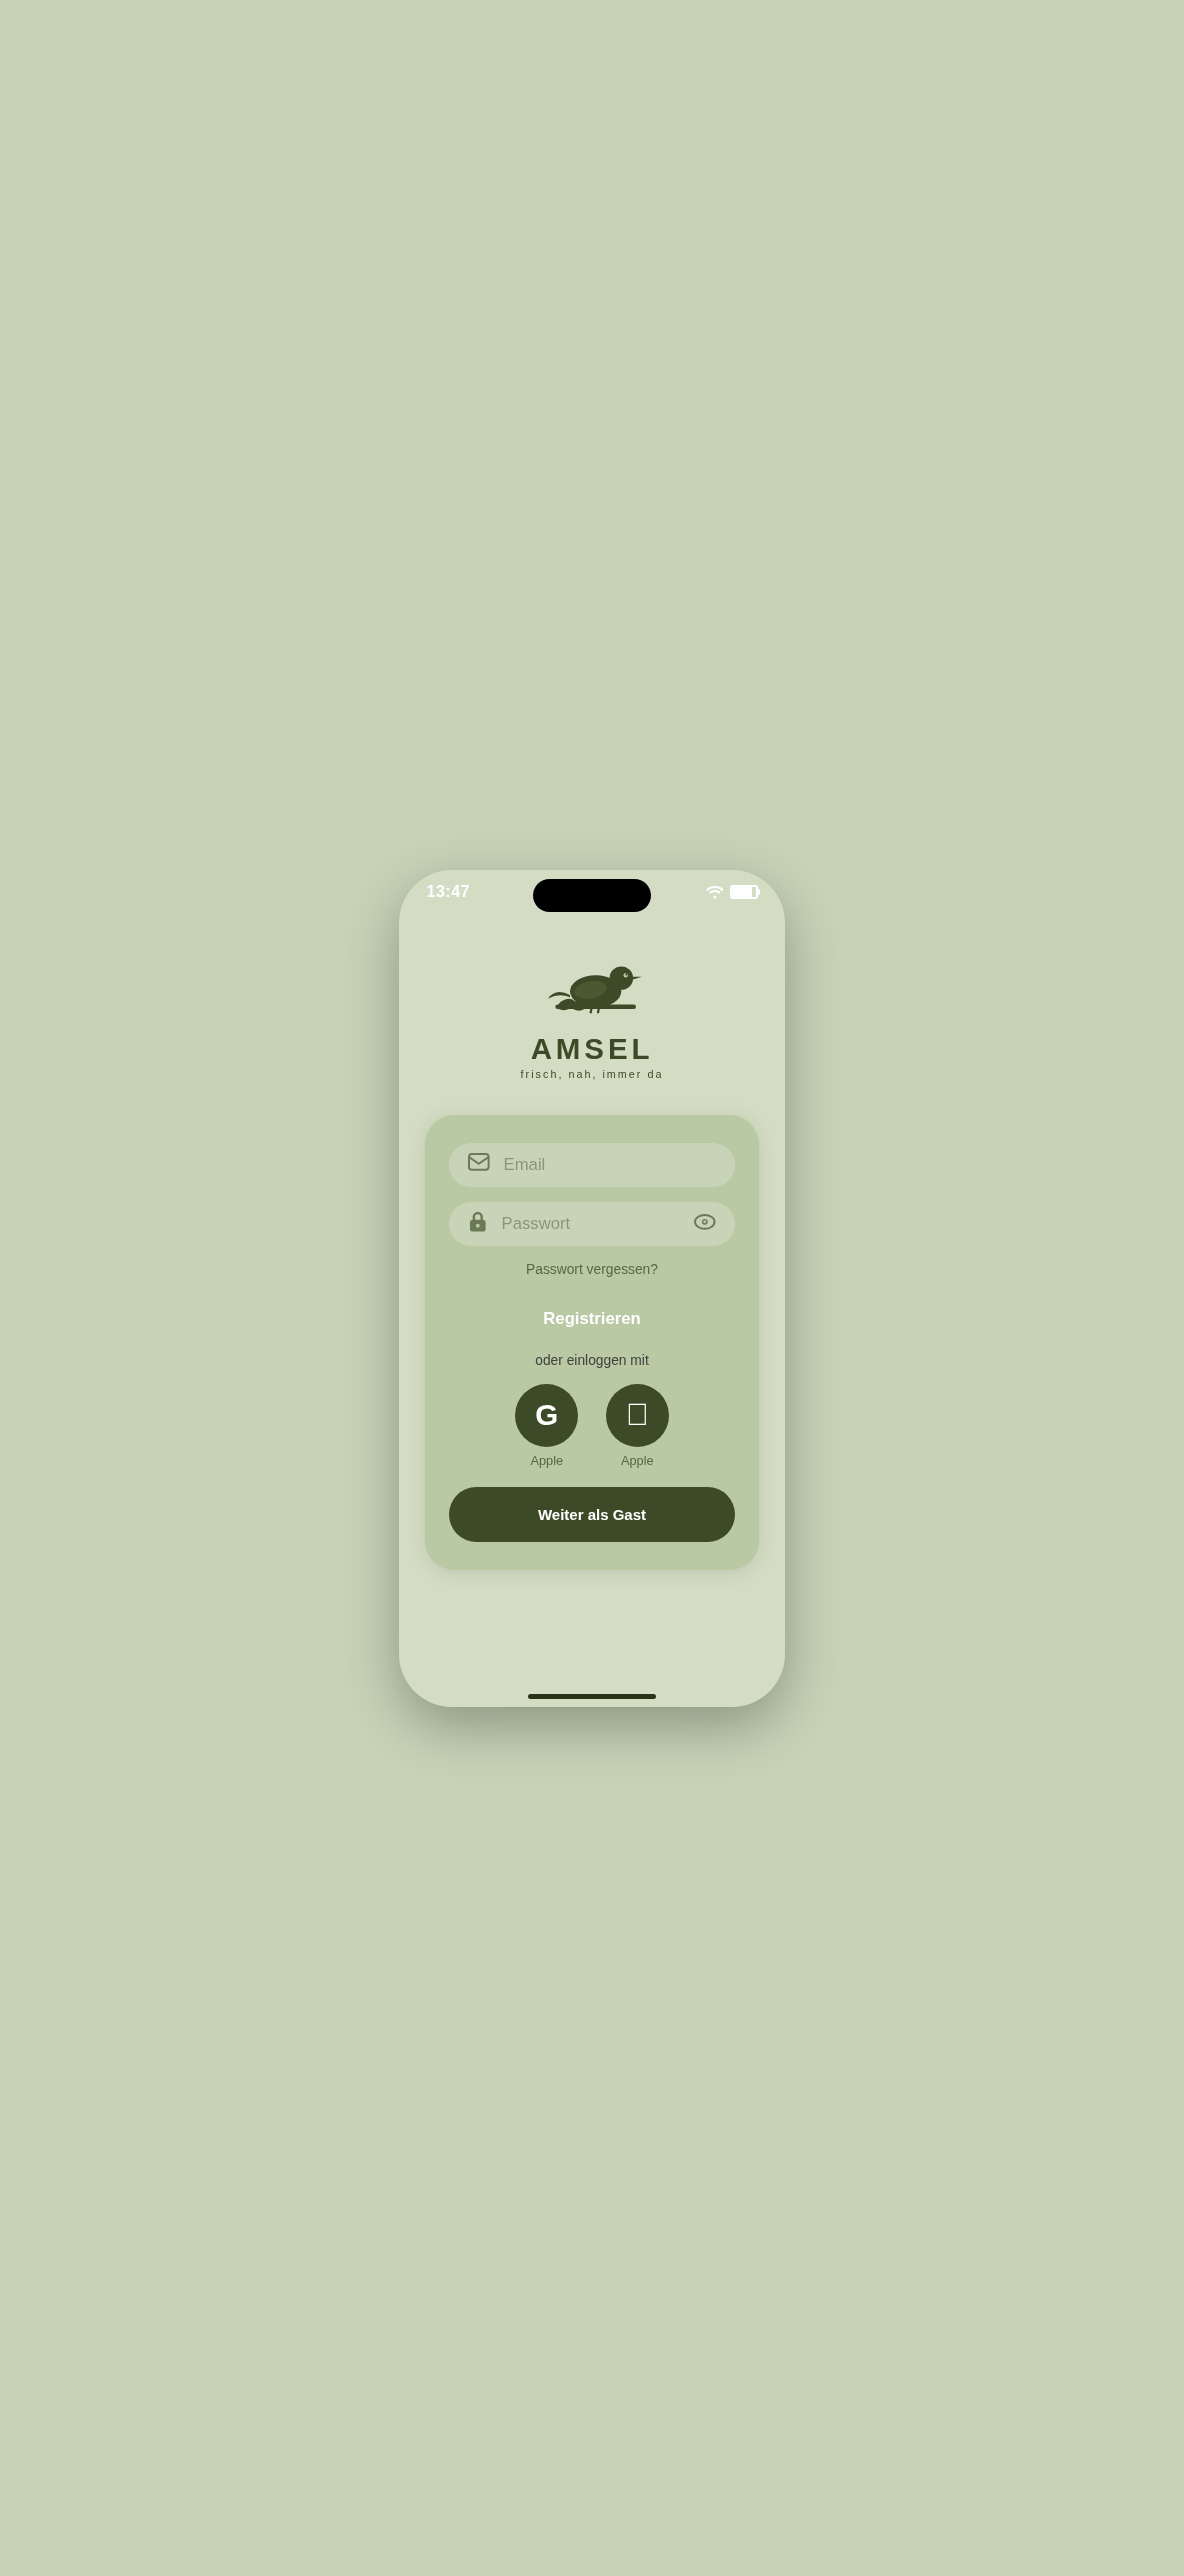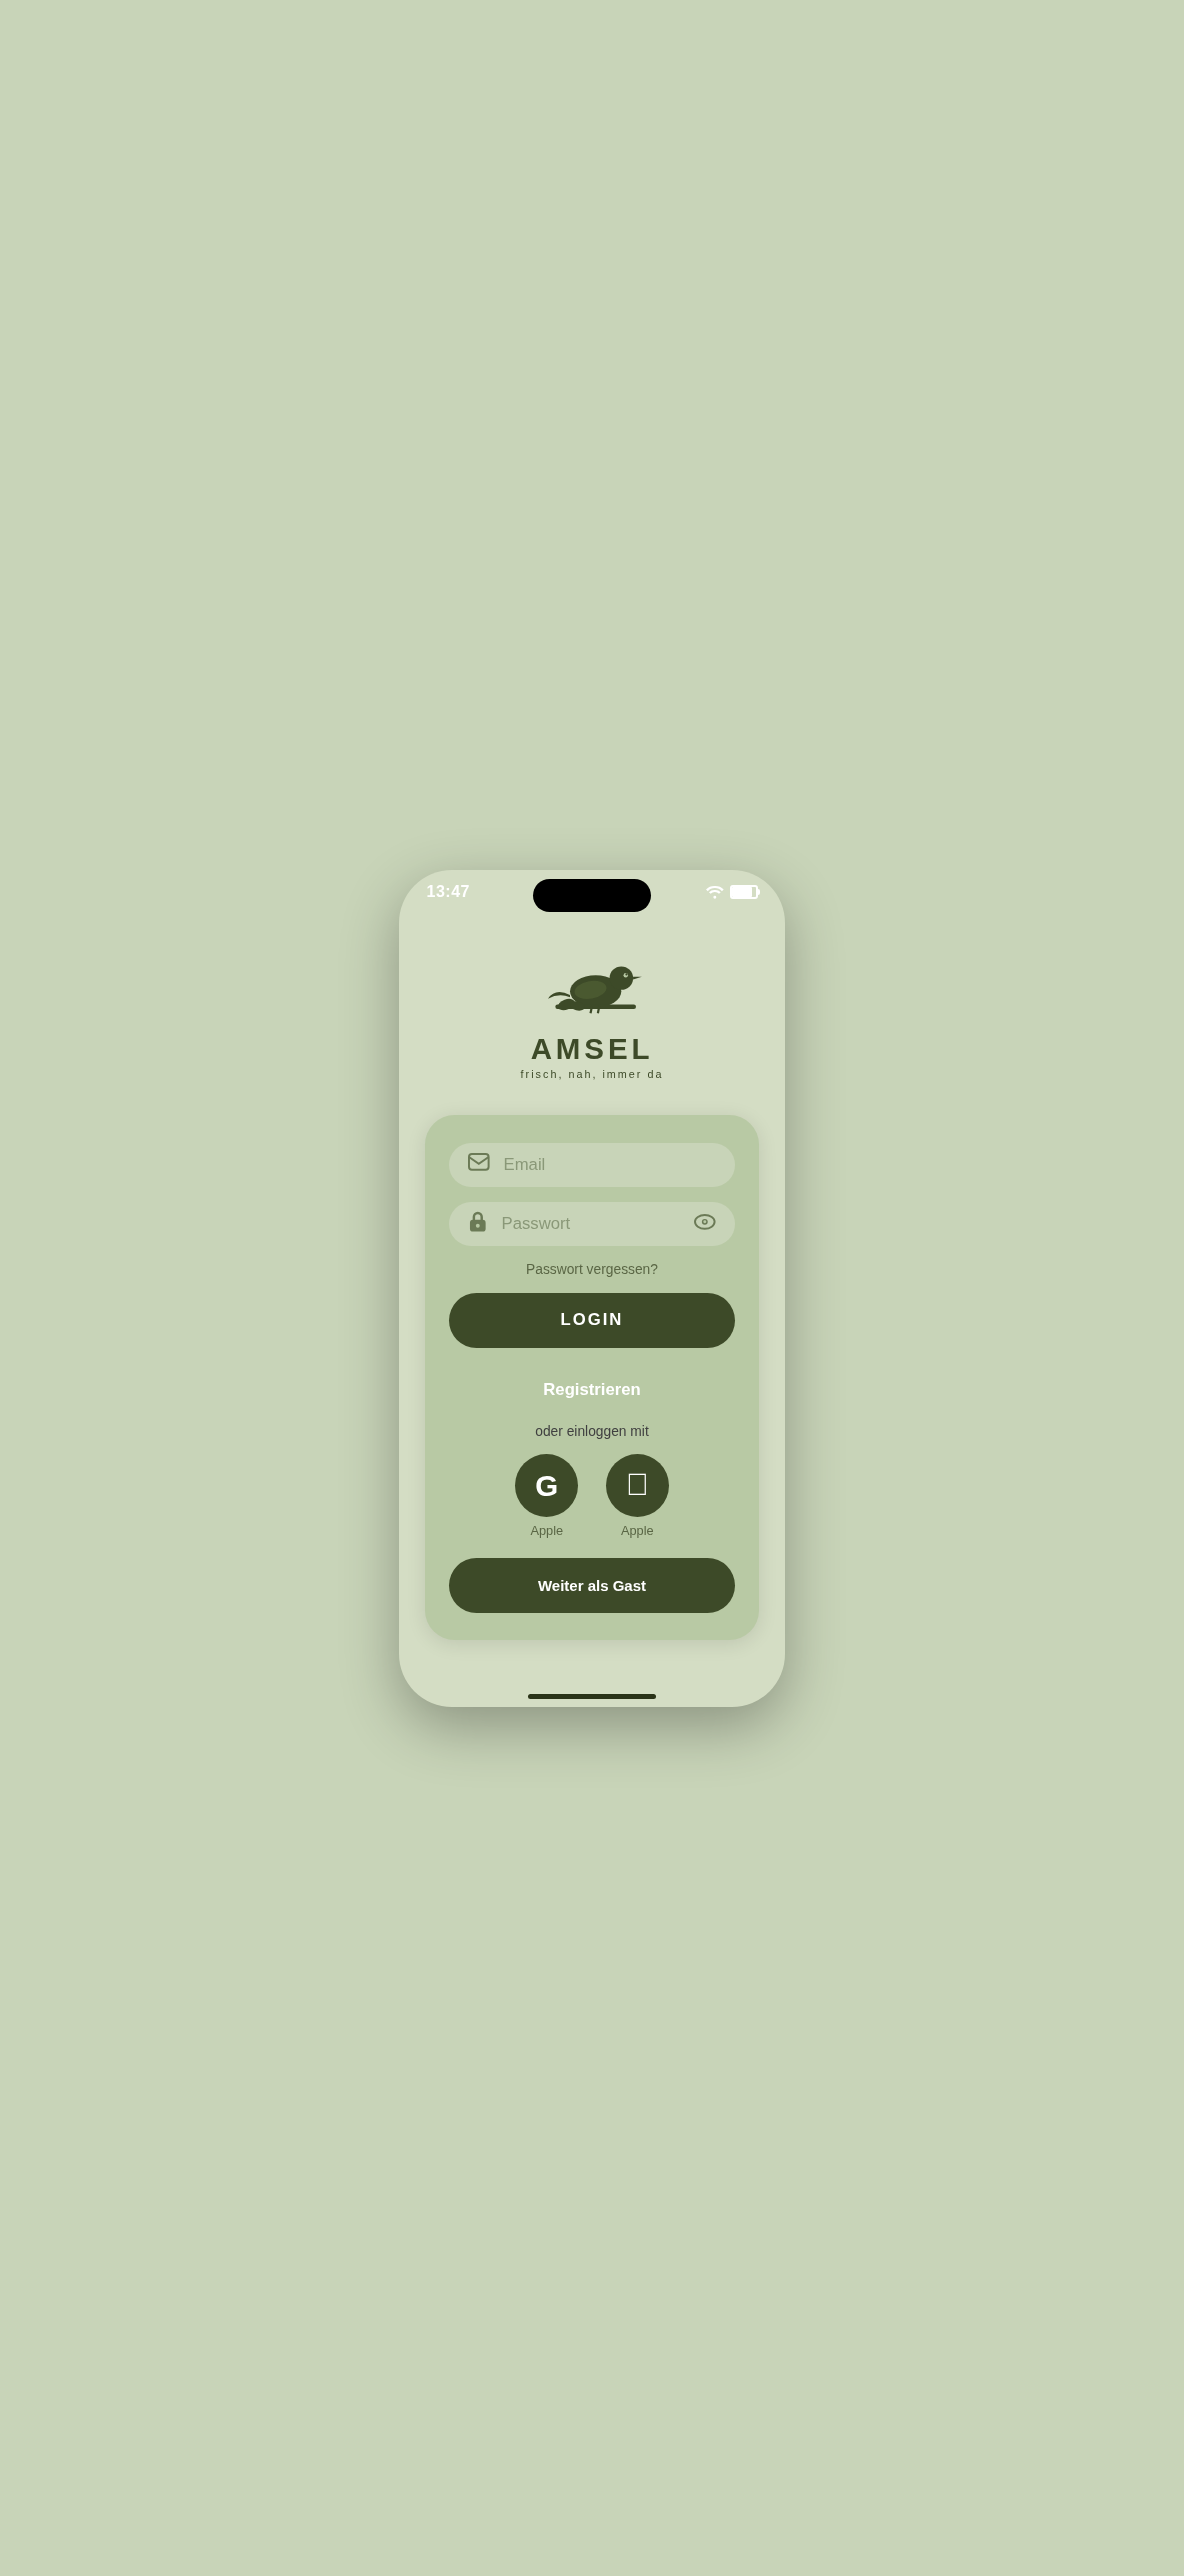--- a/index.html
+++ b/index.html
@@ -380,21 +380,20 @@
             <ellipse cx="11" cy="8" rx="10" ry="7" stroke="#6b7a56" stroke-width="2"></ellipse>
             <circle cx="11" cy="8" r="3" fill="#6b7a56"></circle>
             <circle cx="11" cy="8" r="1.5" fill="#b8c9a4"></circle>
           </svg>
         </span>
       </div>
     </div>
 
     <a class="forgot-password" href="#">Passwort vergessen?</a>
 
-    <button class="login-button">LOGIN</button>
 
     <span class="register-link">Registrieren</span>
 
     <span class="or-text">oder einloggen mit</span>
 
     <div class="social-login">
 
       <button class="social-button">
         <div class="social-icon-circle">
           <span class="google-g">G</span>

